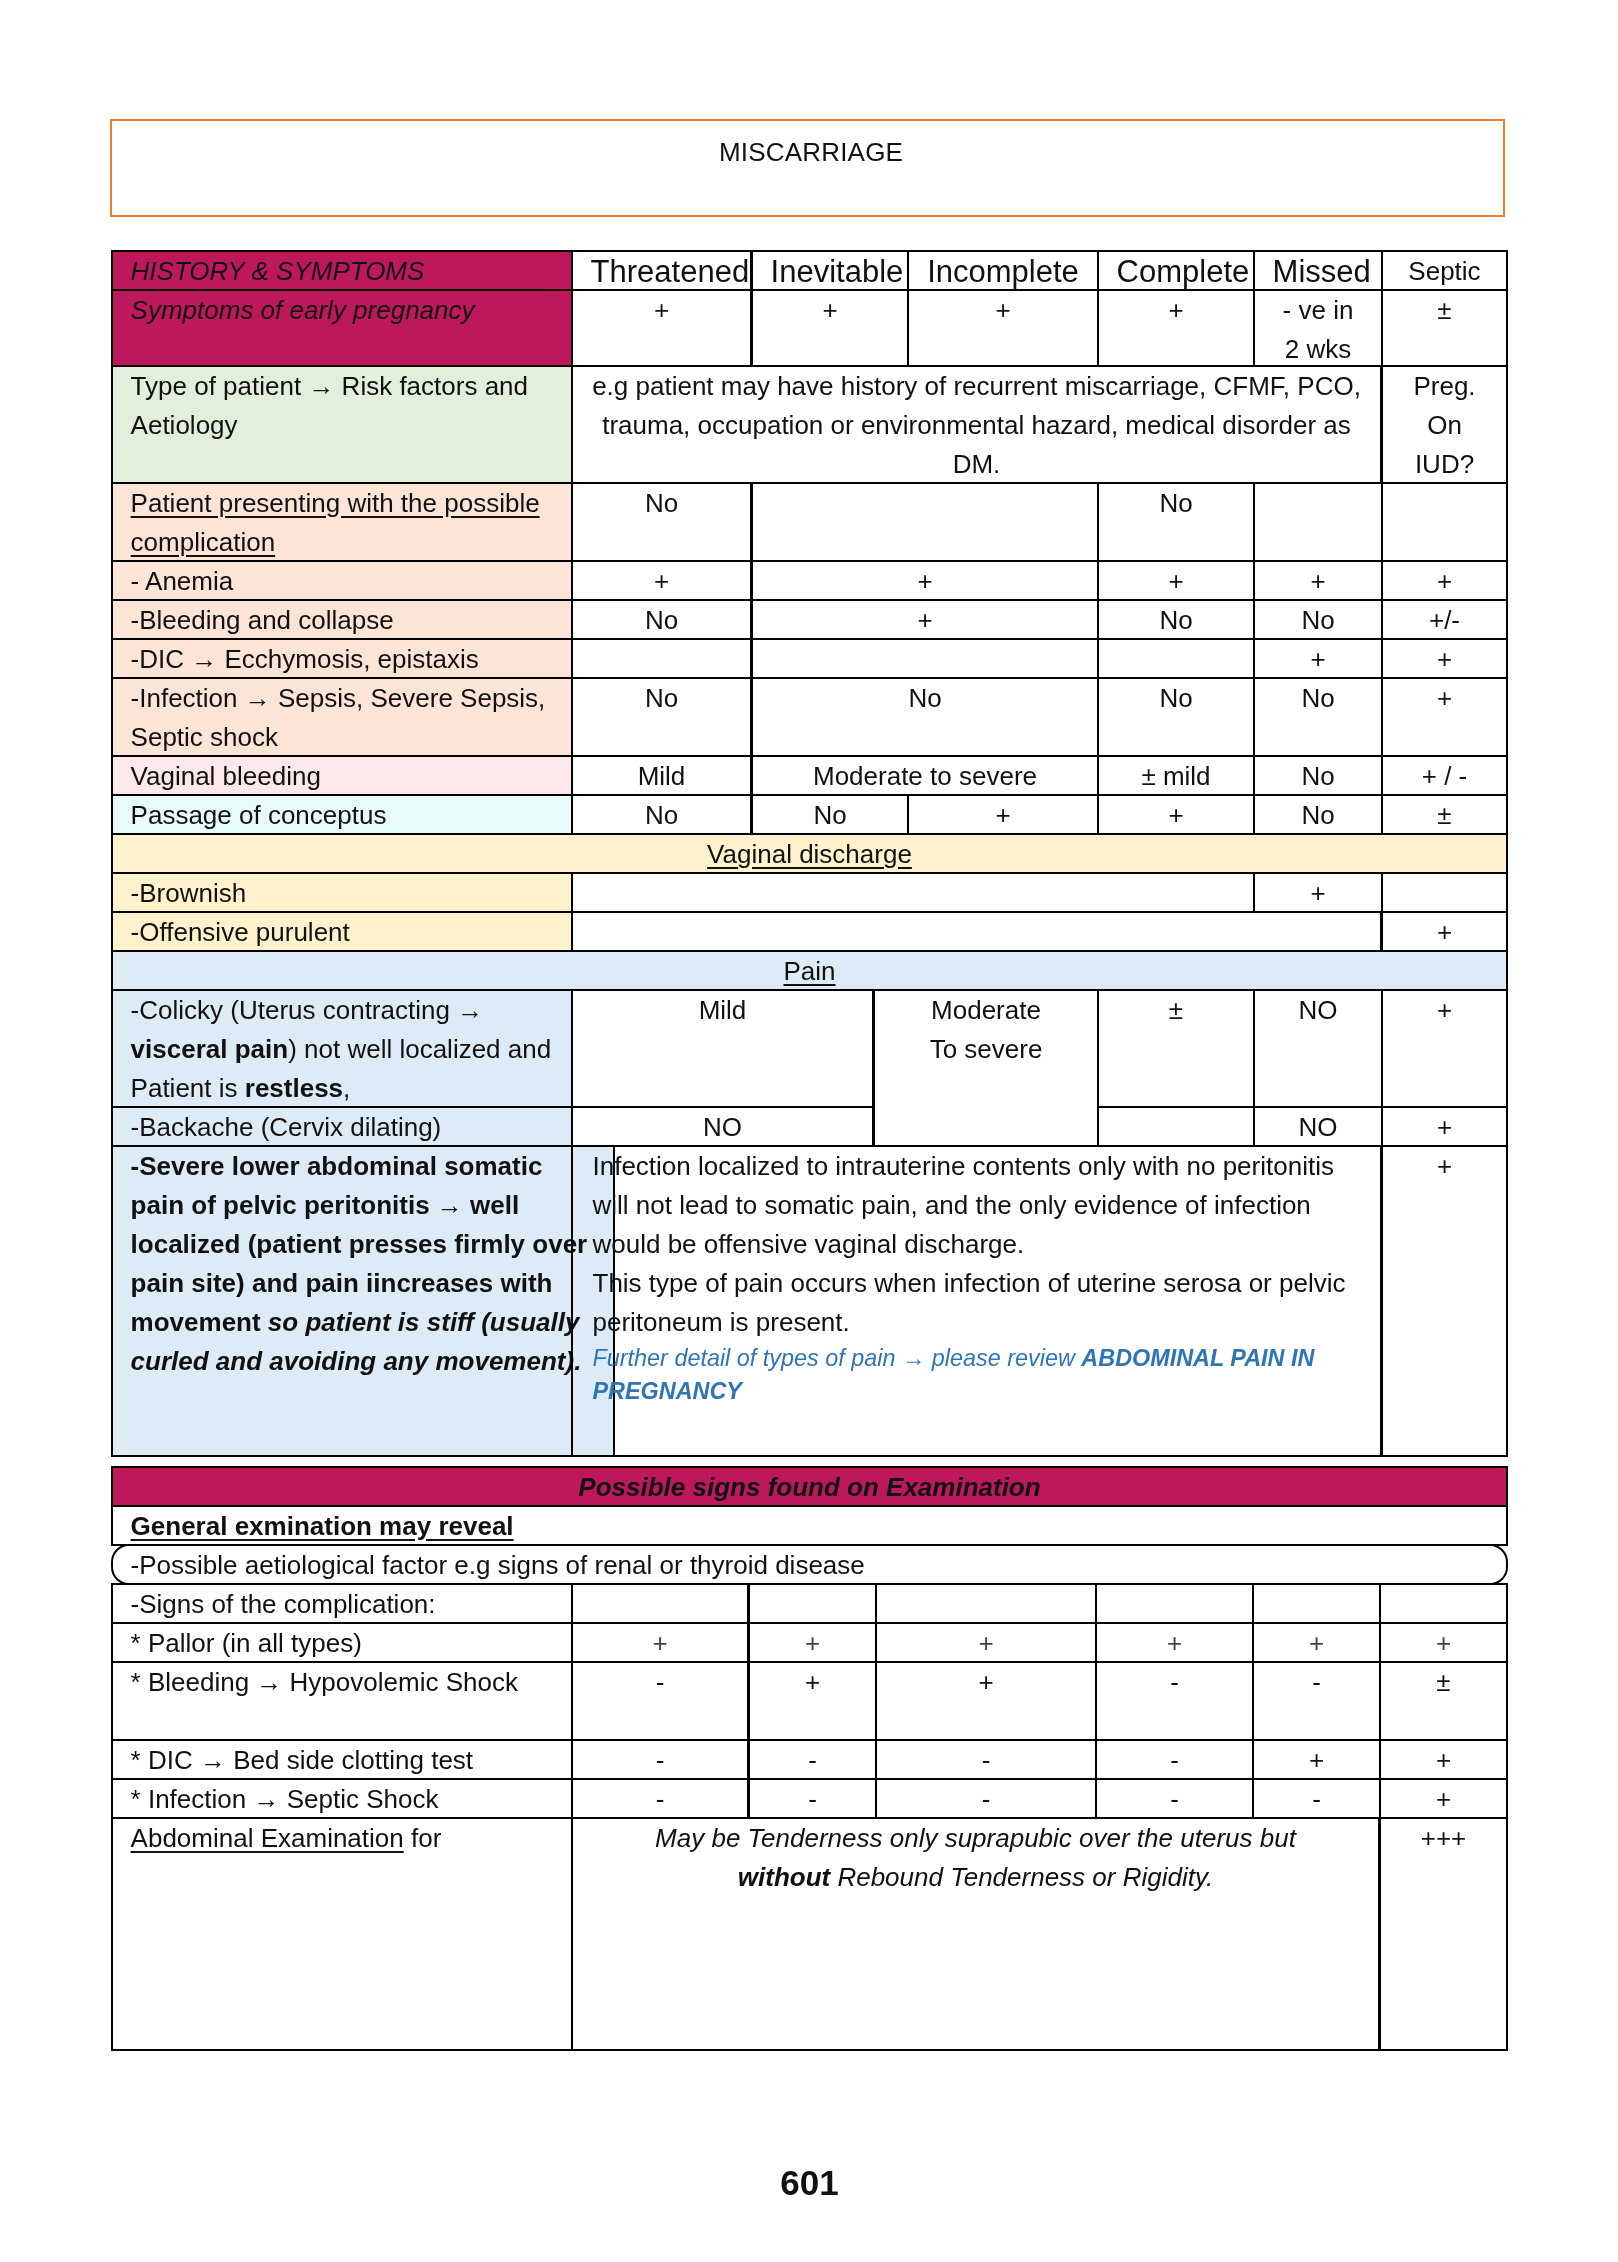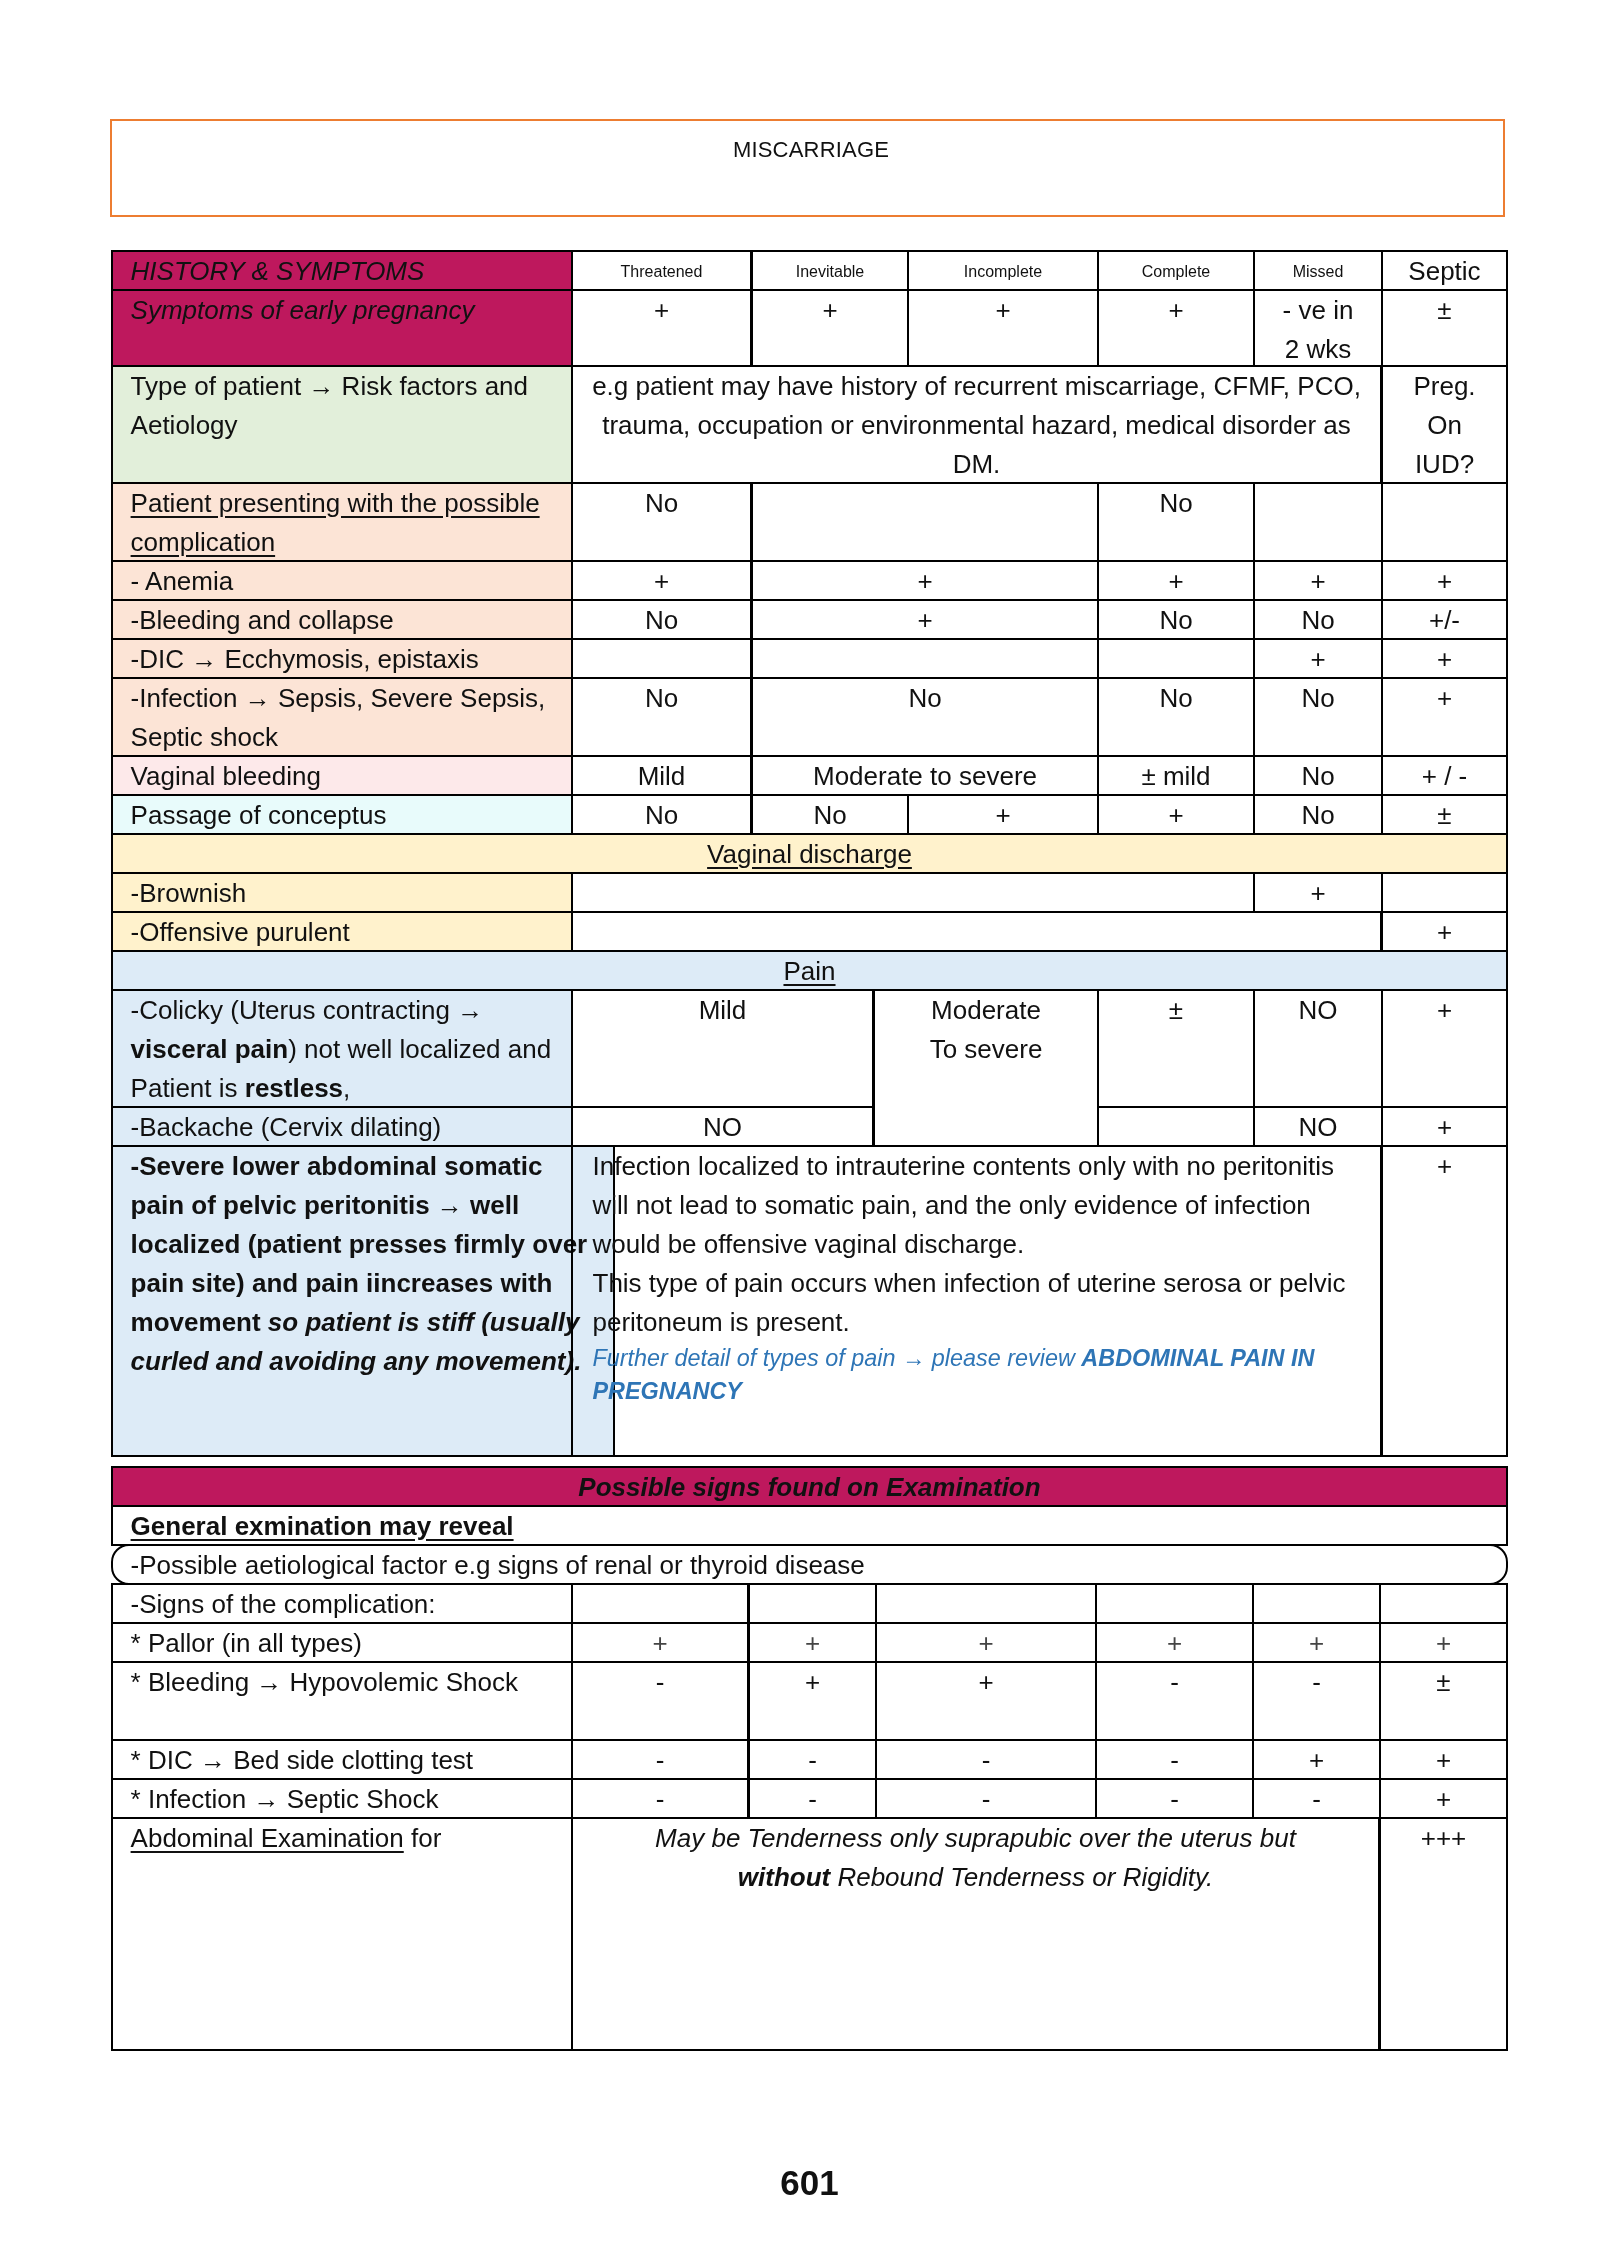--- a/index.html
+++ b/index.html
@@ -1,26 +1,26 @@
 <!DOCTYPE html>
 <html><head>
 <meta charset="utf-8">
 <style>
   html, body { margin:0; padding:0; background:#ffffff; }
   body { width:1619px; height:2263px; position:relative; overflow:hidden;
          font-family:"Liberation Sans", "DejaVu Sans", sans-serif; color:#111; }
   .title-box { position:absolute; left:110px; top:119px; width:1395px; height:98px;
                border:2.9px solid #ED7D31; box-sizing:border-box; text-align:center; }
-  .title-box .t1 { margin-top:15.6px; font-size:22px; letter-spacing:0.2px;padding-left:7px; }
+  .title-box .t1 { margin-top:15.6px; font-size:26px; letter-spacing:0.2px;padding-left:7px; }
   .title-box .t2 { margin-top:5.9px; font-size:26px; font-weight:bold; text-decoration:underline; text-underline-offset:3.9px; }
   .cell { position:absolute; box-sizing:border-box; border:2px solid #000; font-size:26px; line-height:39px;
           padding:0 17.6px; overflow:hidden; }
   .c { text-align:center; }
   .l { text-align:left; }
-  .sm { font-size:16px; }
+  .sm { font-size:31px; }
   .gray { background:#be185d;font-style:italic; }
   .green { background:#E2EFDA; }
   .peach { background:#FCE4D6; }
   .pink { background:#FDE9EA; }
   .cyan { background:#E8FBFB; }
   .yellow { background:#FFF2CC; }
   .blue { background:#DDEBF7; }
   .u { text-decoration:underline; text-underline-offset:3.9px; }
   .b { font-weight:bold; }
   .i { font-style:italic; }

